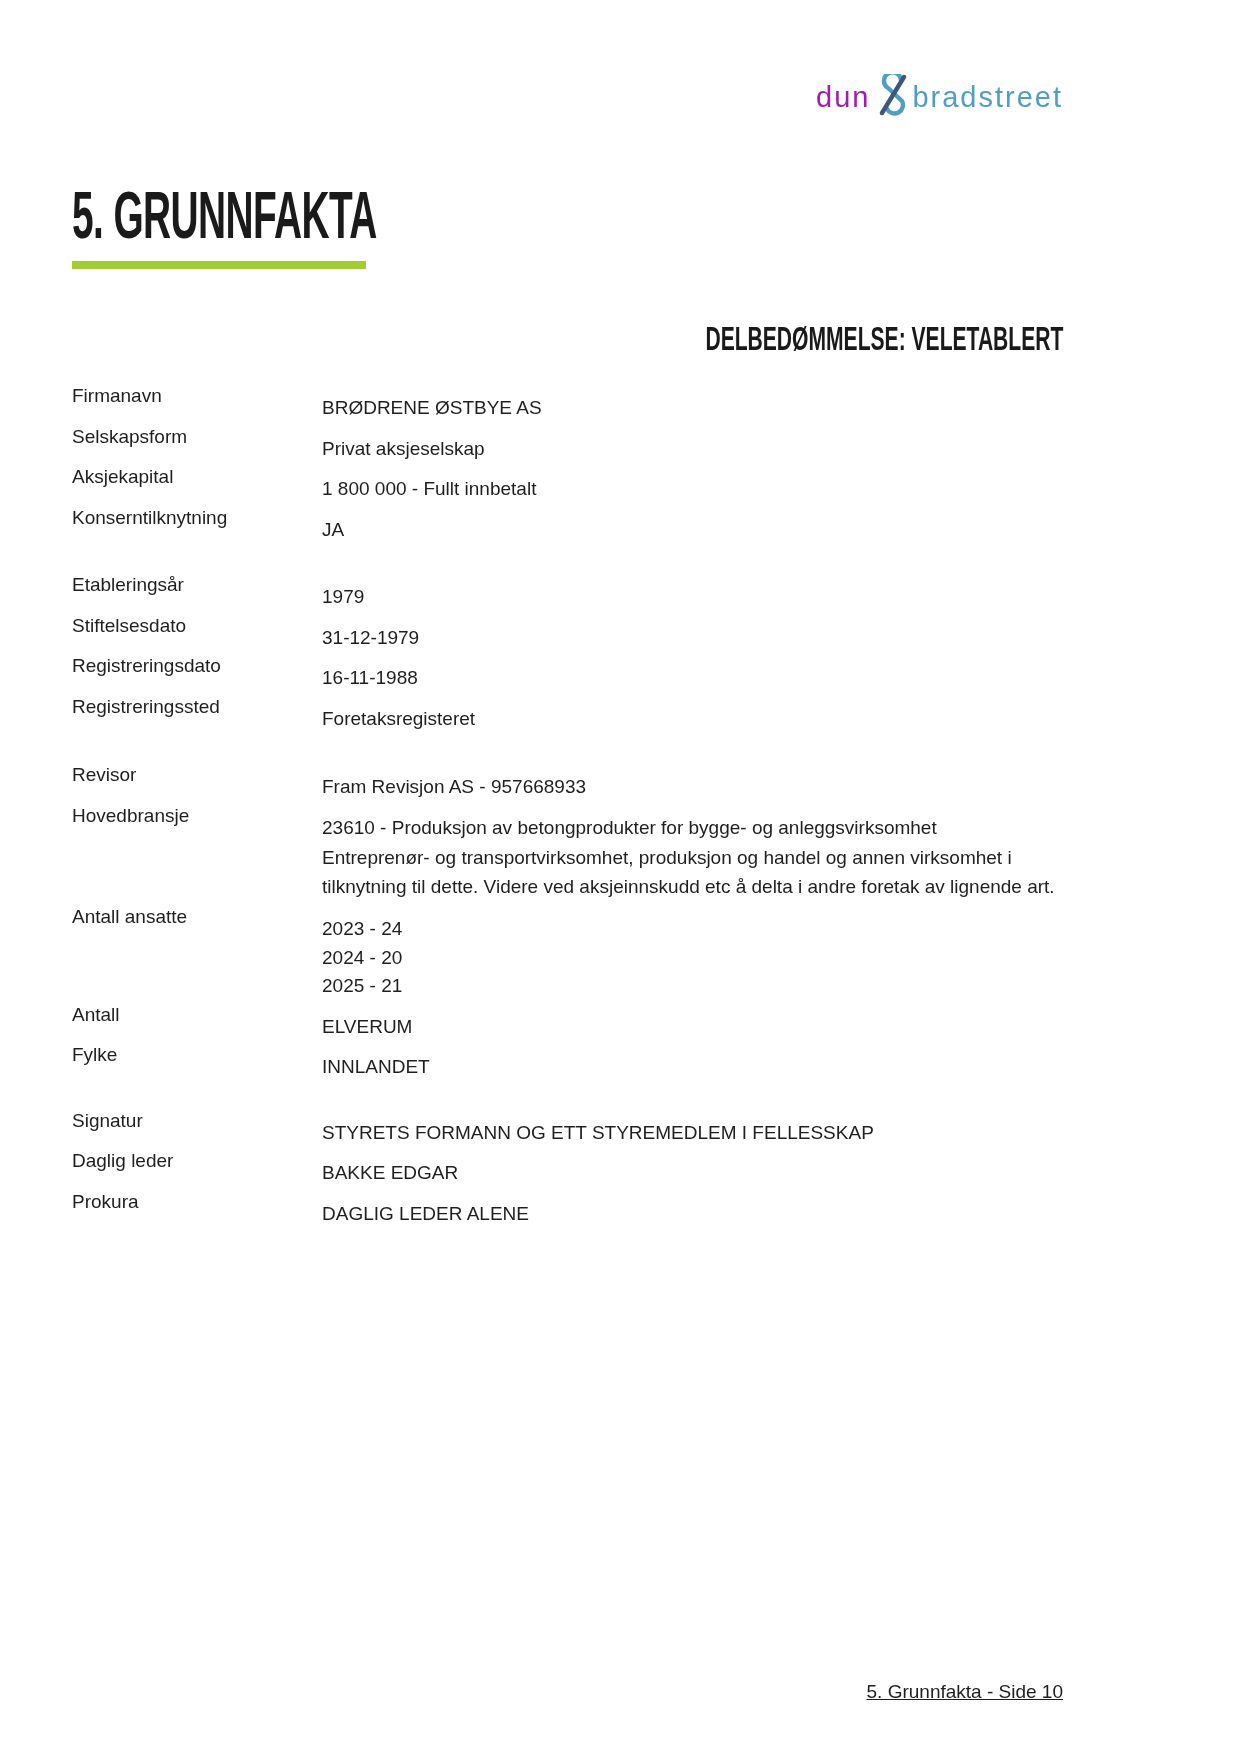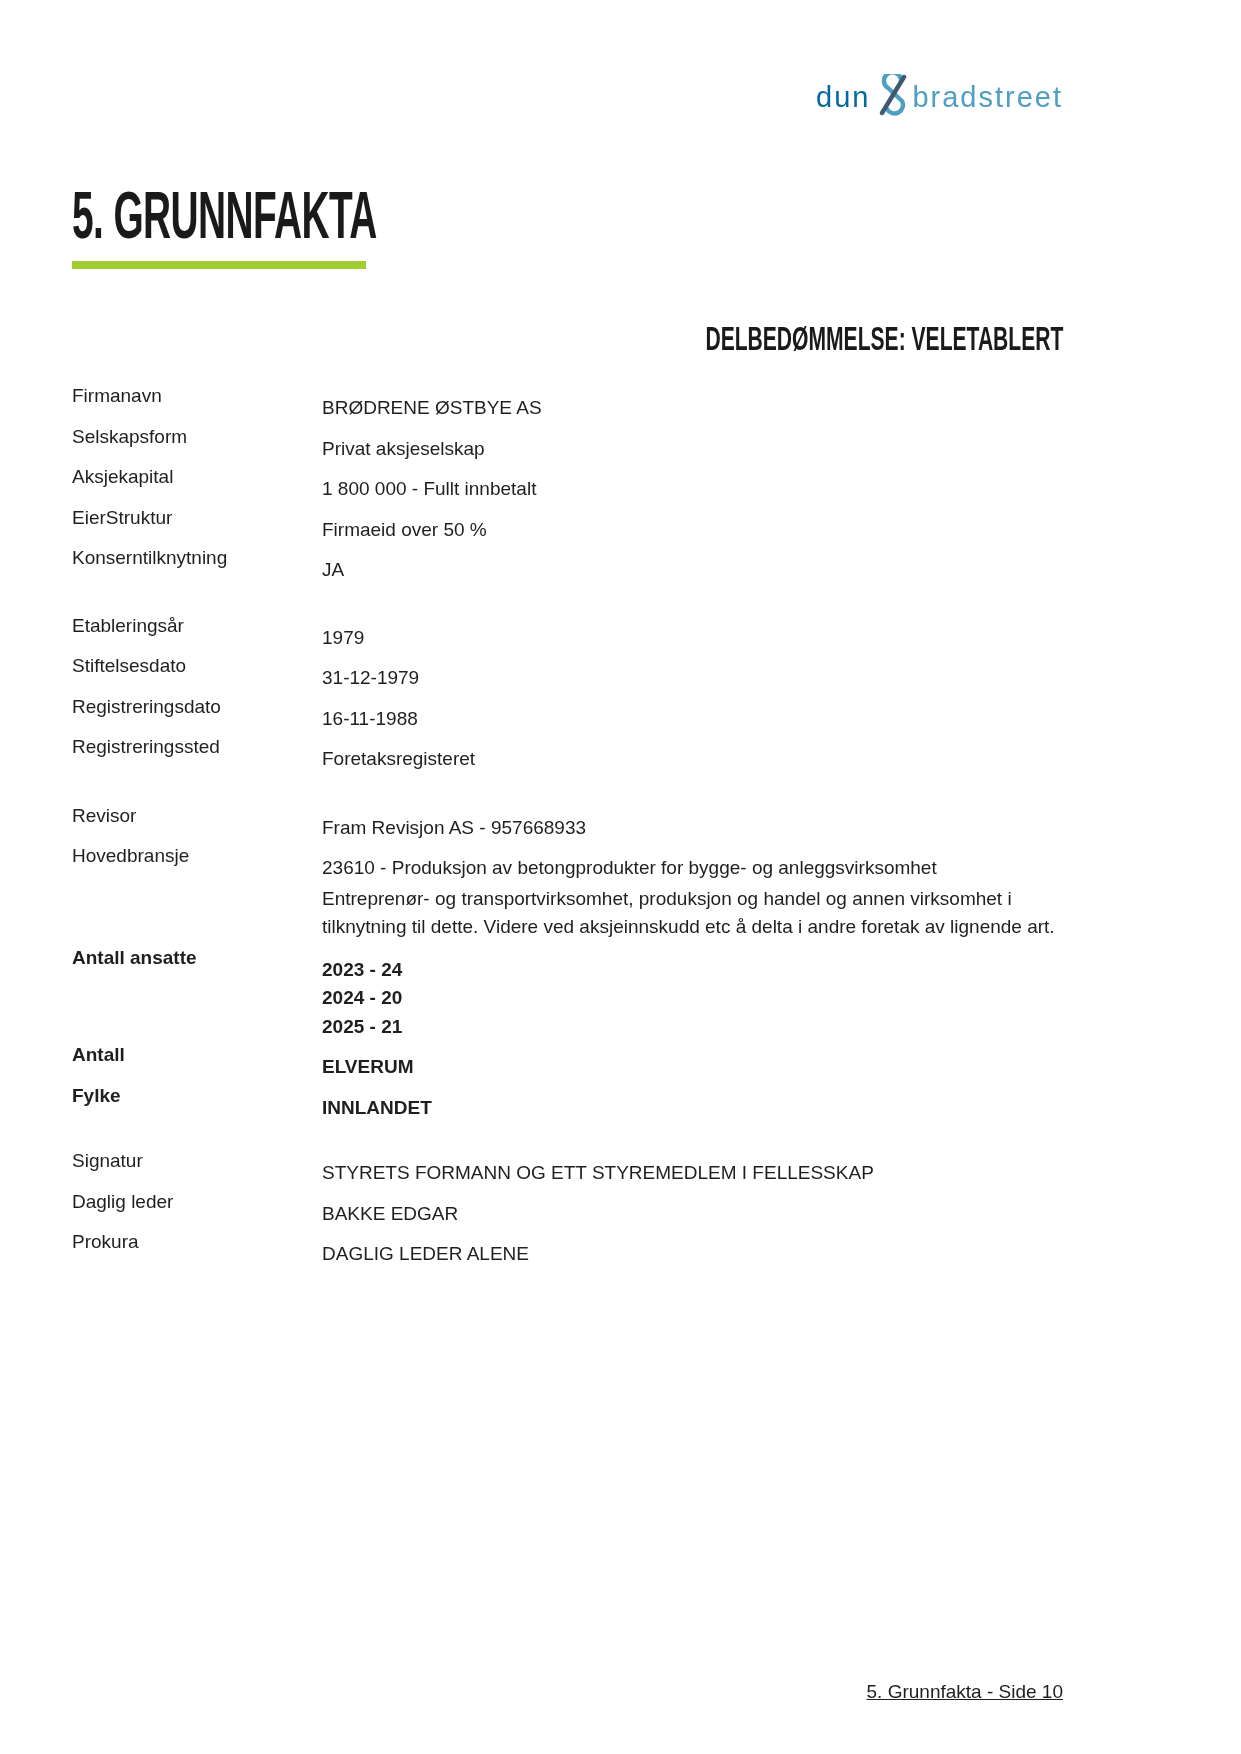--- a/index.html
+++ b/index.html
@@ -20,21 +20,21 @@
     right: 178px;
     display: flex;
     align-items: flex-end;
   }
   .logo-word {
     font-size: 29px;
     letter-spacing: 2px;
     font-weight: 400;
     line-height: 1;
   }
-  .logo-word.dun { color: #0369a1; }
+  .logo-word.dun { color: #a21caf; }
   .logo-word.bradstreet { color: #4F9EC4; }
   .logo-amp { margin: 0 3px -4px 5px; }
 
   
   .title {
     position: absolute;
     left: 72px;
     top: 181px;
     margin: 0;
     font-size: 67px;
@@ -73,21 +73,21 @@
     position: absolute;
     left: 72px;
     top: 382px;
     width: 995px;
     font-size: 19px;
     line-height: 28.5px;
   }
   .group { margin-top: 0; }
   .group.g-dates   { margin-top: 27px; }
   .group.g-branch  { margin-top: 28px; }
-  .group.g-staff   { margin-top: 2px; font-weight: bold; }
+  .group.g-staff   { margin-top: 2px; }
   .group.g-people  { margin-top: 25px; }
   .row { display: flex; align-items: flex-start; }
   .row-label { flex: 0 0 250px; white-space: nowrap; }
   .row-value { flex: 1 1 auto; white-space: nowrap; margin-top: 12px; }
   .para {
     margin: 2px 0 0 250px;
     white-space: nowrap;
   }
 
   
@@ -129,24 +129,20 @@
       </div>
       <div class="row">
         <div class="row-label">Selskapsform</div>
         <div class="row-value">Privat aksjeselskap</div>
       </div>
       <div class="row">
         <div class="row-label">Aksjekapital</div>
         <div class="row-value">1 800 000 - Fullt innbetalt</div>
       </div>
       <div class="row">
-        <div class="row-label">EierStruktur</div>
-        <div class="row-value">Firmaeid over 50 %</div>
-      </div>
-      <div class="row">
         <div class="row-label">Konserntilknytning</div>
         <div class="row-value">JA</div>
       </div>
     </div>
 
     <div class="group g-dates">
       <div class="row">
         <div class="row-label">Etableringsår</div>
         <div class="row-value">1979</div>
       </div>

